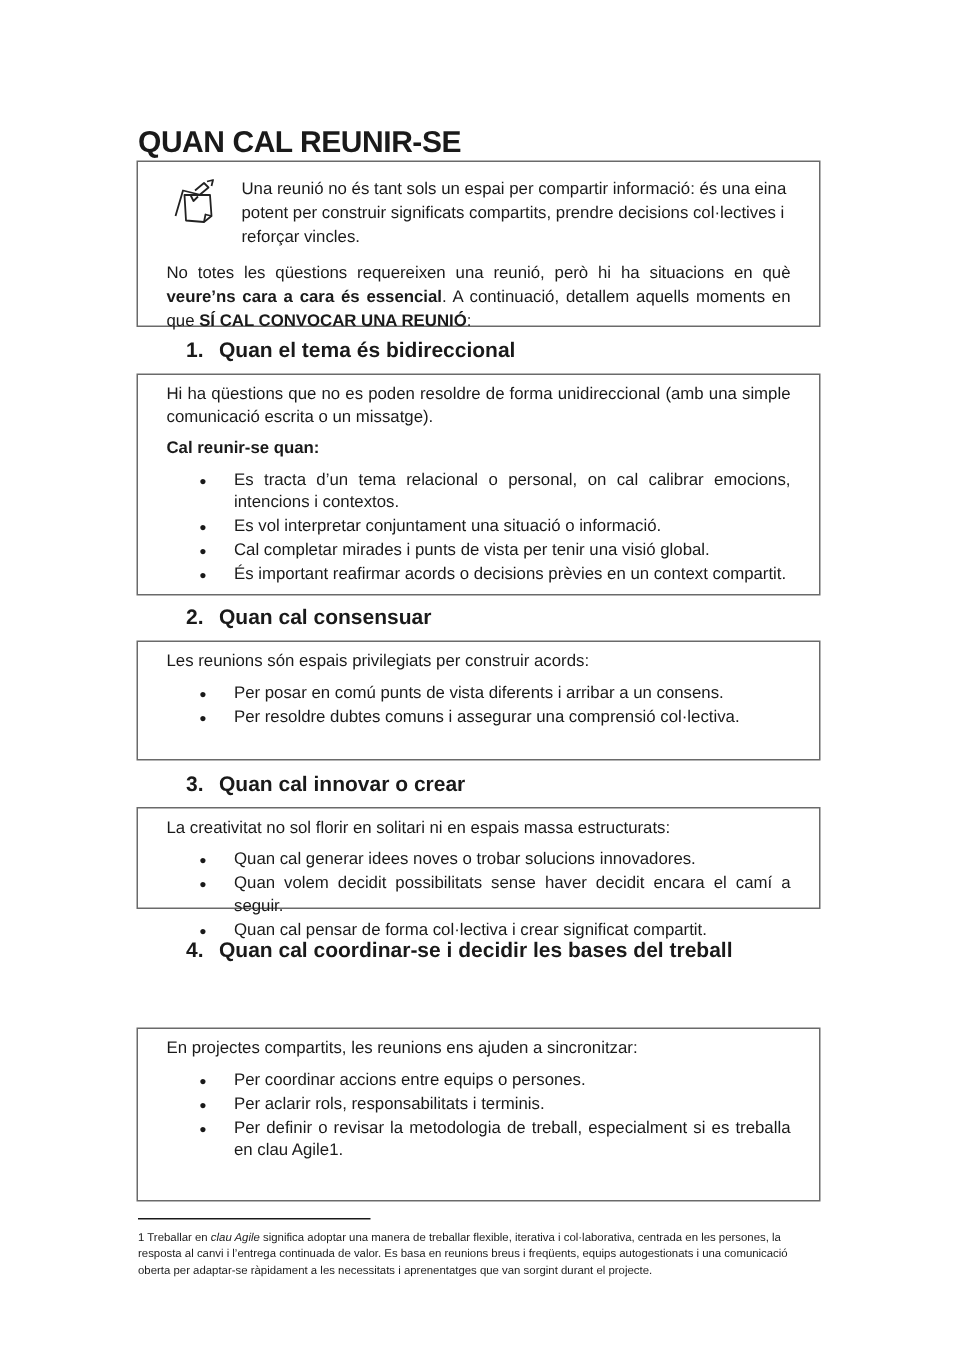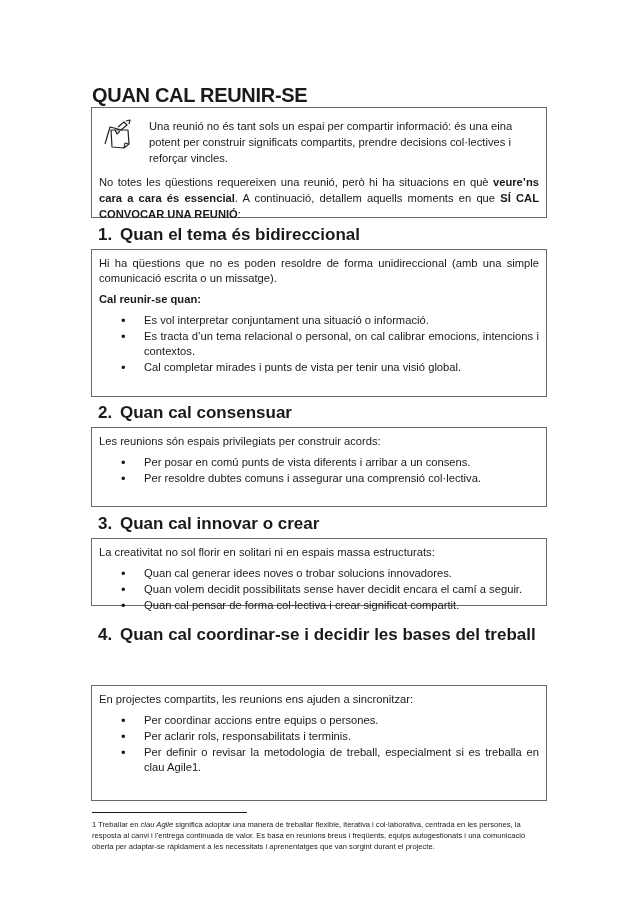--- a/index.html
+++ b/index.html
@@ -1,25 +1,25 @@
 <!DOCTYPE html>
 <html><head>
 <meta charset="utf-8">
 <style>
   html, body { margin:0; padding:0; background:#ffffff; }
   body { width:640px; height:906px; position:relative; overflow:hidden;
          font-family:"Liberation Sans", sans-serif; color:#1a1a1a; }
   .page-title { position:absolute; left:92px; top:84px; font-size:20px; font-weight:bold; letter-spacing:-0.3px; margin:0;text-align:right; }
-  .box { position:absolute; left:91px; width:456px; border:1.5px solid #6a6a6a; box-sizing:border-box; padding:6px 7px; font-size:11.2px; line-height:15px; }
+  .box { position:absolute; left:91px; width:456px; border:1.5px solid #6a6a6a; box-sizing:border-box; padding:6px 19px; font-size:11.2px; line-height:15px; }
   .intro-row { display:flex; align-items:flex-start; margin-top:4px; }
   .note-icon { width:34px; height:32px; flex:0 0 34px; margin-left:3px; margin-right:13px; }
   .intro-text { flex:1; line-height:16px; }
   .p { margin:0 0 6px 0; text-align:justify; }
   .p b { font-weight:bold; }
-  .sec-heading { position:absolute; left:98px; font-size:17px; font-weight:bold; margin:0; }
+  .sec-heading { position:absolute; left:124px; font-size:14px; font-weight:bold; margin:0; }
   .sec-heading .num { display:inline-block; width:22px; }
   ul.bul { list-style:none; margin:0; padding:0; }
   ul.bul li { position:relative; padding-left:45px; margin:0 0 1px 0; text-align:justify; }
   ul.bul li::before { content:"\2022"; position:absolute; left:22px; top:0; font-size:13px; }
   .fn-rule { position:absolute; left:92px; top:812px; width:155px; height:0; border-top:1px solid #1a1a1a; }
   .footnote { position:absolute; left:92px; top:819px; width:455px; font-size:7.6px; line-height:11px; }
   .footnote i { font-style:italic;margin-top:20px; }
 </style>
 </head>
 <body>
@@ -43,23 +43,24 @@
   </p>
 </div>
 
 <h2 class="sec-heading" style="top:225px;">
   <span class="num">1.</span><span>Quan el tema és bidireccional</span>
 </h2>
 <div class="box" style="top:249px; height:148px;">
   <p class="p">Hi ha qüestions que no es poden resoldre de forma unidireccional (amb una simple comunicació escrita o un missatge).</p>
   <p class="p"><b>Cal reunir-se quan:</b></p>
   <ul class="bul">
+    <li>Es tracta d’un tema relacional o personal, on cal calibrar emocions, intencions i contextos.</li>
     <li>Es vol interpretar conjuntament una situació o informació.</li>
-    <li>Es tracta d’un tema relacional o personal, on cal calibrar emocions, intencions i contextos.</li>
     <li>Cal completar mirades i punts de vista per tenir una visió global.</li>
+    <li>És important reafirmar acords o decisions prèvies en un context compartit.</li>
   </ul>
 </div>
 
 <h2 class="sec-heading" style="top:403px;">
   <span class="num">2.</span><span>Quan cal consensuar</span>
 </h2>
 <div class="box" style="top:427px; height:80px;">
   <p class="p">Les reunions són espais privilegiats per construir acords:</p>
   <ul class="bul">
     <li>Per posar en comú punts de vista diferents i arribar a un consens.</li>

